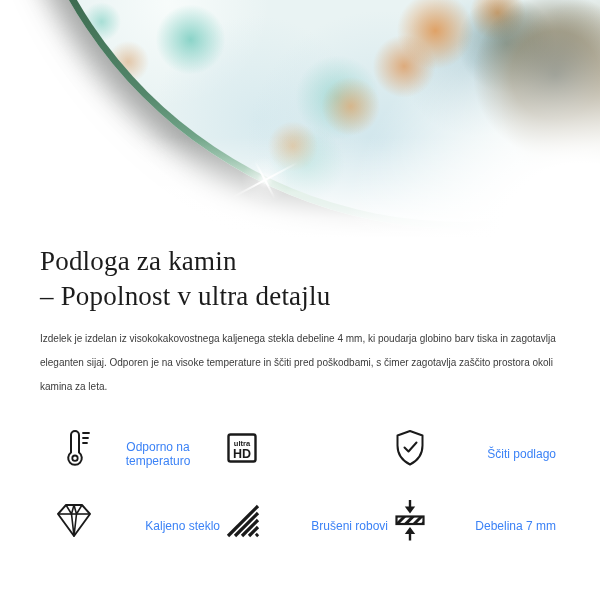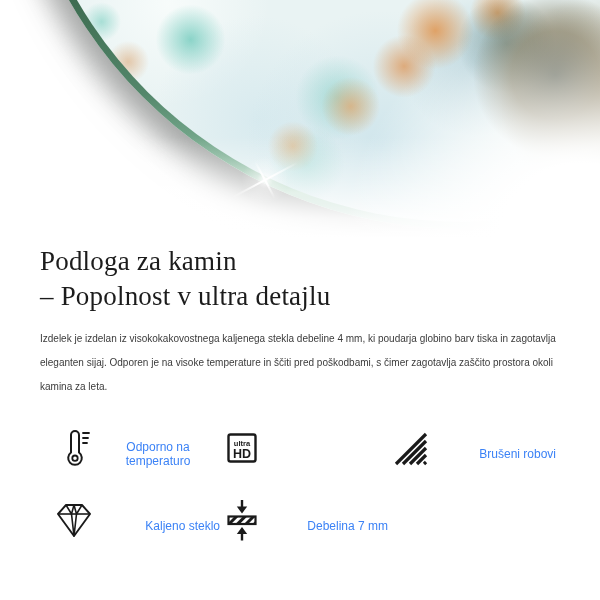--- a/index.html
+++ b/index.html
@@ -115,44 +115,53 @@
       <div class="feature">
         <div class="icon-box">
           <svg class="icon-svg" width="44" height="46" viewBox="0 0 44 46" fill="none">
             <rect x="8.5" y="9.5" width="27" height="27" rx="2" stroke="#1a1a1a" stroke-width="2.4"></rect>
             <text class="hd-small" x="22" y="20.5" text-anchor="middle">ultra</text>
             <text class="hd-big" x="22" y="32.5" text-anchor="middle">HD</text>
           </svg>
         </div>
       </div>
 
+      <div class="feature">
+        <div class="icon-box">
+          <svg class="icon-svg" width="44" height="46" viewBox="0 0 44 46" fill="none">
+            <path d="M22,6 L34.5,10.5 V20.5 C34.5,30 29,36 22,39.5 C15,36 9.5,30 9.5,20.5 V10.5 Z" stroke="#1a1a1a" stroke-width="2" stroke-linejoin="round"></path>
+            <path d="M16.5,22.5 L20.5,26.5 L28.5,17.5" stroke="#1a1a1a" stroke-width="2" stroke-linecap="round" stroke-linejoin="round"></path>
+          </svg>
+        </div>
+        <div class="label">Ščiti podlago</div>
+      </div>
+
+      <div class="feature">
+        <div class="icon-box">
+          <svg class="icon-svg" width="44" height="46" viewBox="0 0 44 46" fill="none">
+            <path d="M14,8 L30,8 L38,17 L22,39 L6,17 Z" stroke="#1a1a1a" stroke-width="1.9" stroke-linejoin="round"></path>
+            <path d="M6,17 L38,17" stroke="#1a1a1a" stroke-width="1.6"></path>
+            <path d="M14,8 L19.5,17 L22,8 L24.5,17 L30,8" stroke="#1a1a1a" stroke-width="1.6" stroke-linejoin="round"></path>
+            <path d="M19.5,17 L22,39 L24.5,17" stroke="#1a1a1a" stroke-width="1.6" stroke-linejoin="round"></path>
+          </svg>
+        </div>
+        <div class="label">Kaljeno steklo</div>
+      </div>
 
       <div class="feature">
         <div class="icon-box">
           <svg class="icon-svg" width="44" height="46" viewBox="0 0 44 46" fill="none">
             <line x1="8" y1="39" x2="38" y2="9" stroke="#1a1a1a" stroke-width="3.2"></line>
             <line x1="15" y1="39" x2="38" y2="16" stroke="#1a1a1a" stroke-width="3.2"></line>
             <line x1="22" y1="39" x2="38" y2="23" stroke="#1a1a1a" stroke-width="3.2"></line>
             <line x1="29" y1="39" x2="38" y2="30" stroke="#1a1a1a" stroke-width="3.2"></line>
             <line x1="36" y1="39" x2="38" y2="37" stroke="#1a1a1a" stroke-width="3.2"></line>
           </svg>
         </div>
         <div class="label">Brušeni robovi</div>
-      </div>
-
-      <div class="feature">
-        <div class="icon-box">
-          <svg class="icon-svg" width="44" height="46" viewBox="0 0 44 46" fill="none">
-            <path d="M14,8 L30,8 L38,17 L22,39 L6,17 Z" stroke="#1a1a1a" stroke-width="1.9" stroke-linejoin="round"></path>
-            <path d="M6,17 L38,17" stroke="#1a1a1a" stroke-width="1.6"></path>
-            <path d="M14,8 L19.5,17 L22,8 L24.5,17 L30,8" stroke="#1a1a1a" stroke-width="1.6" stroke-linejoin="round"></path>
-            <path d="M19.5,17 L22,39 L24.5,17" stroke="#1a1a1a" stroke-width="1.6" stroke-linejoin="round"></path>
-          </svg>
-        </div>
-        <div class="label">Kaljeno steklo</div>
       </div>
 
       <div class="feature">
         <div class="icon-box">
           <svg class="icon-svg" width="44" height="46" viewBox="0 0 44 46" fill="none">
             <defs>
               <pattern id="hatch" patternUnits="userSpaceOnUse" width="6" height="6" patternTransform="rotate(45)">
                 <rect width="3" height="6" fill="#1a1a1a"></rect>
               </pattern>
             </defs>

